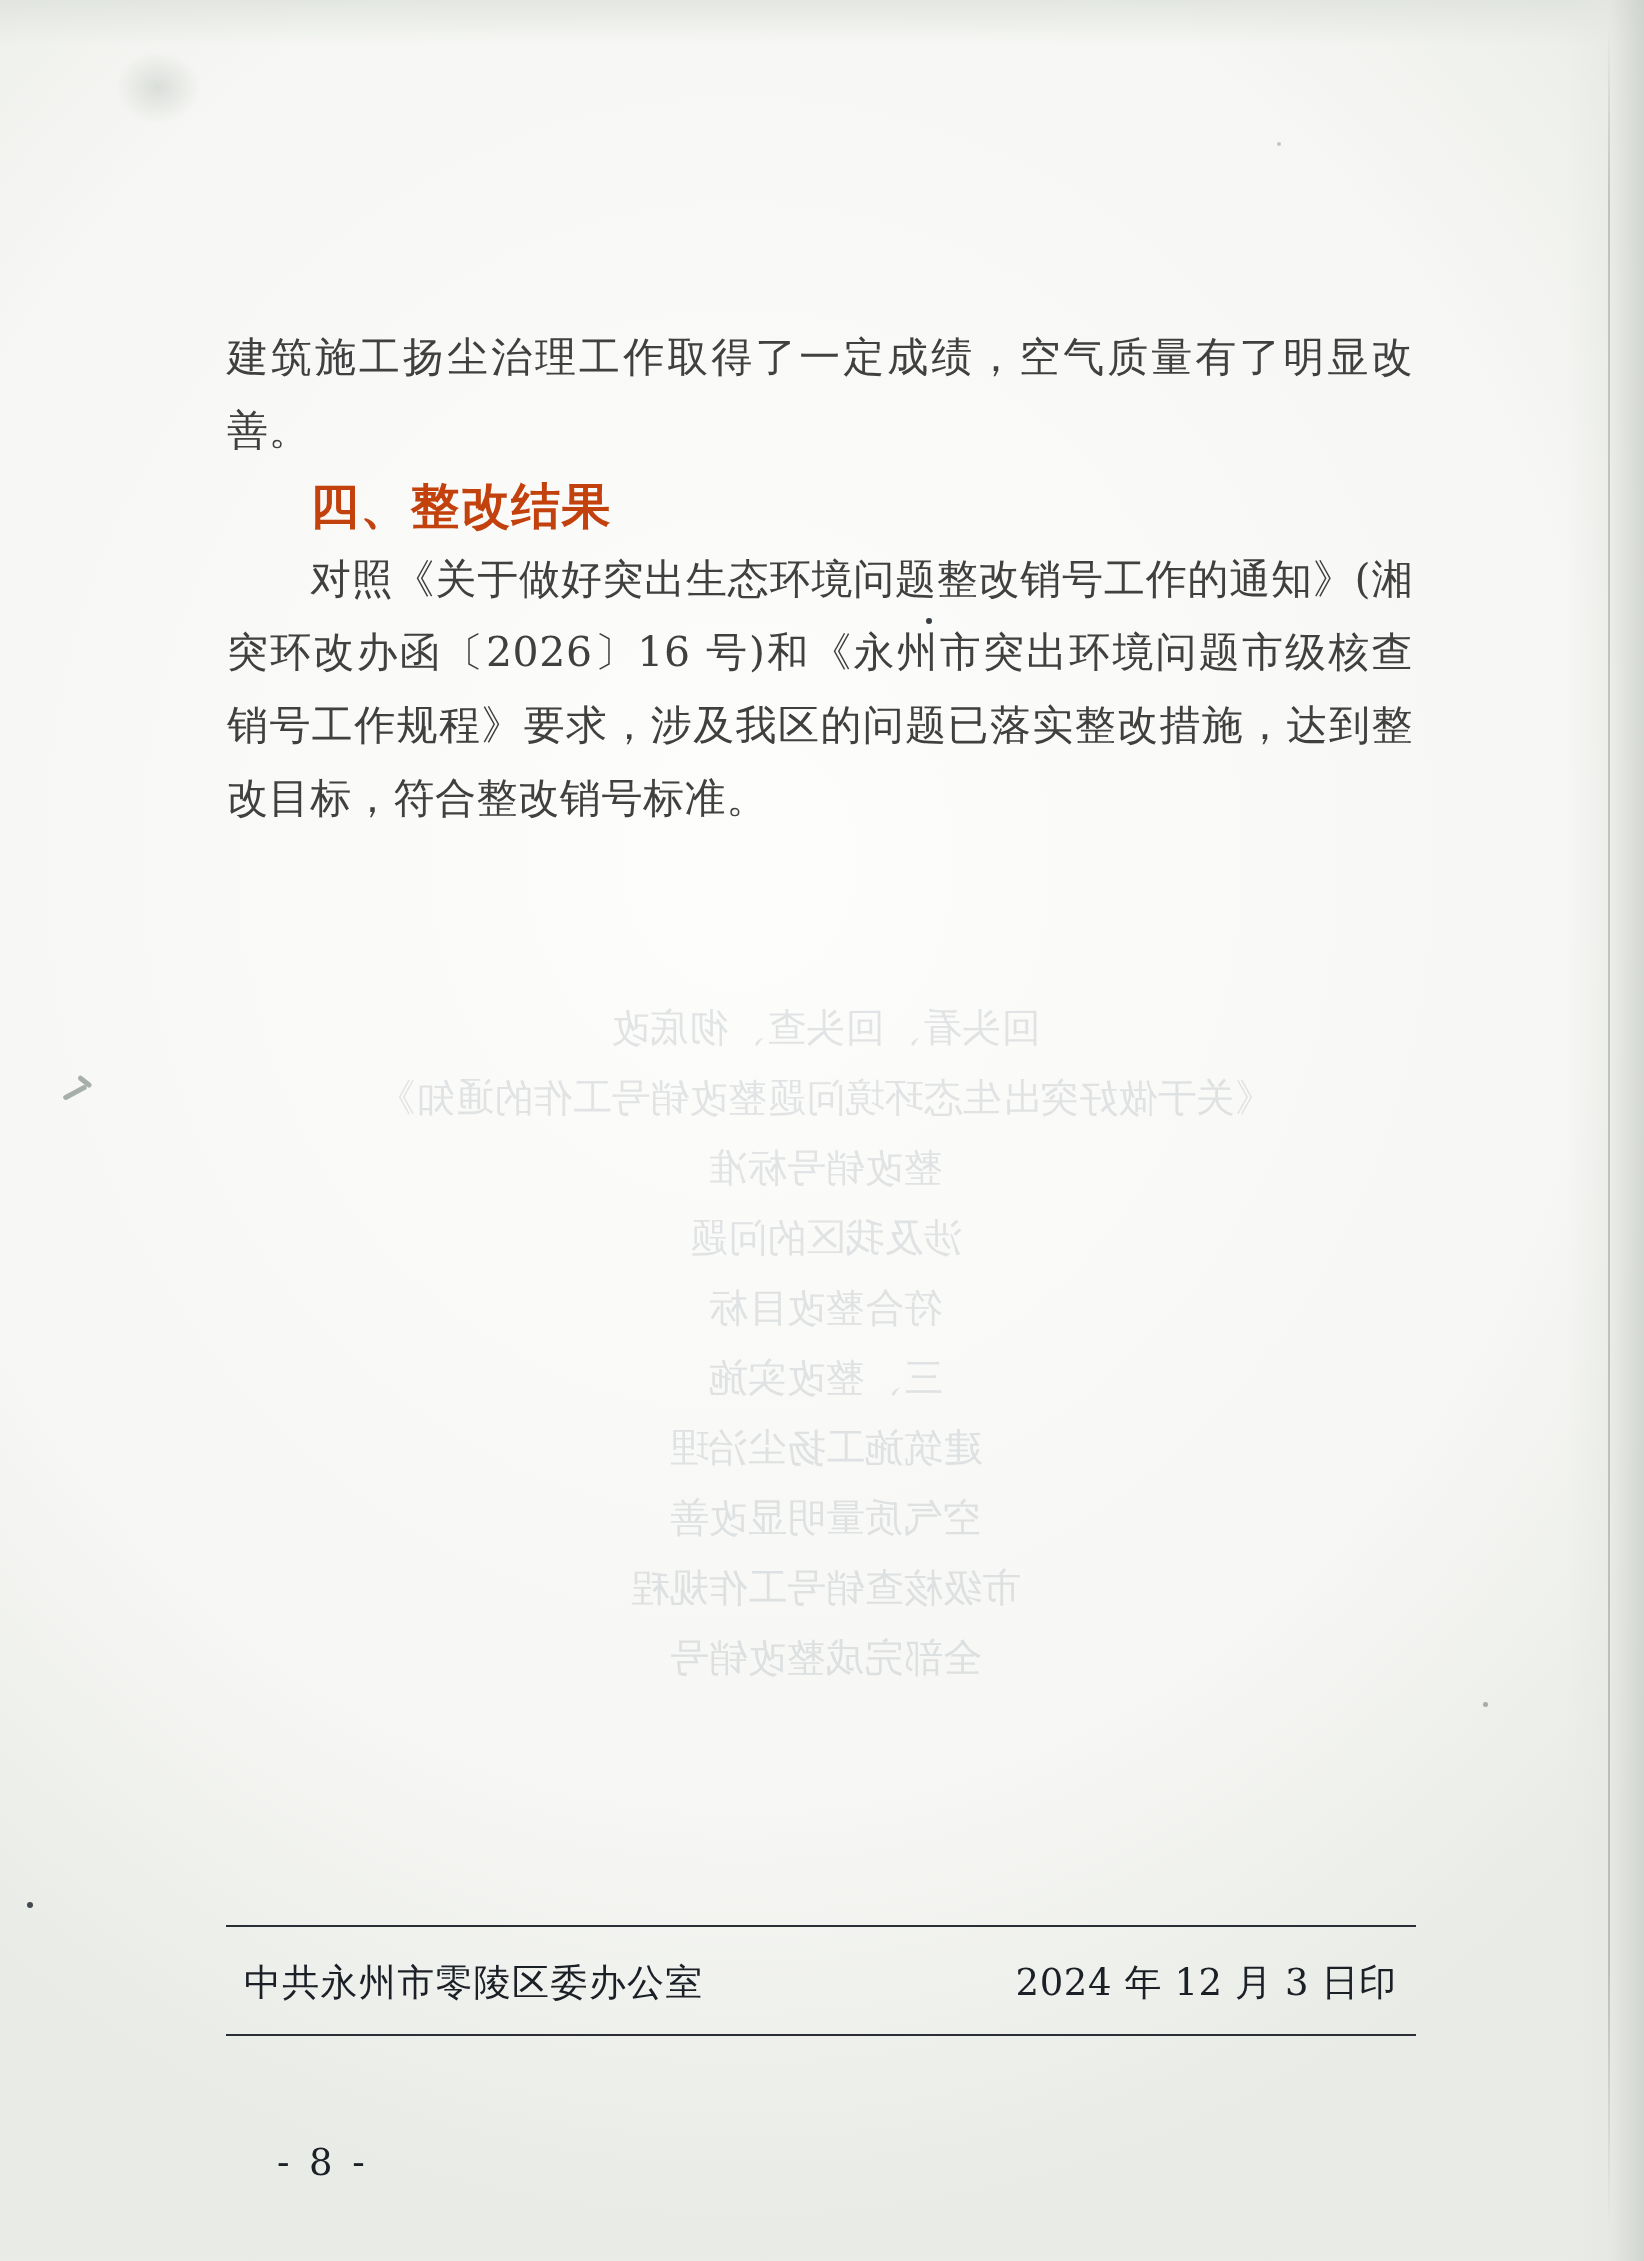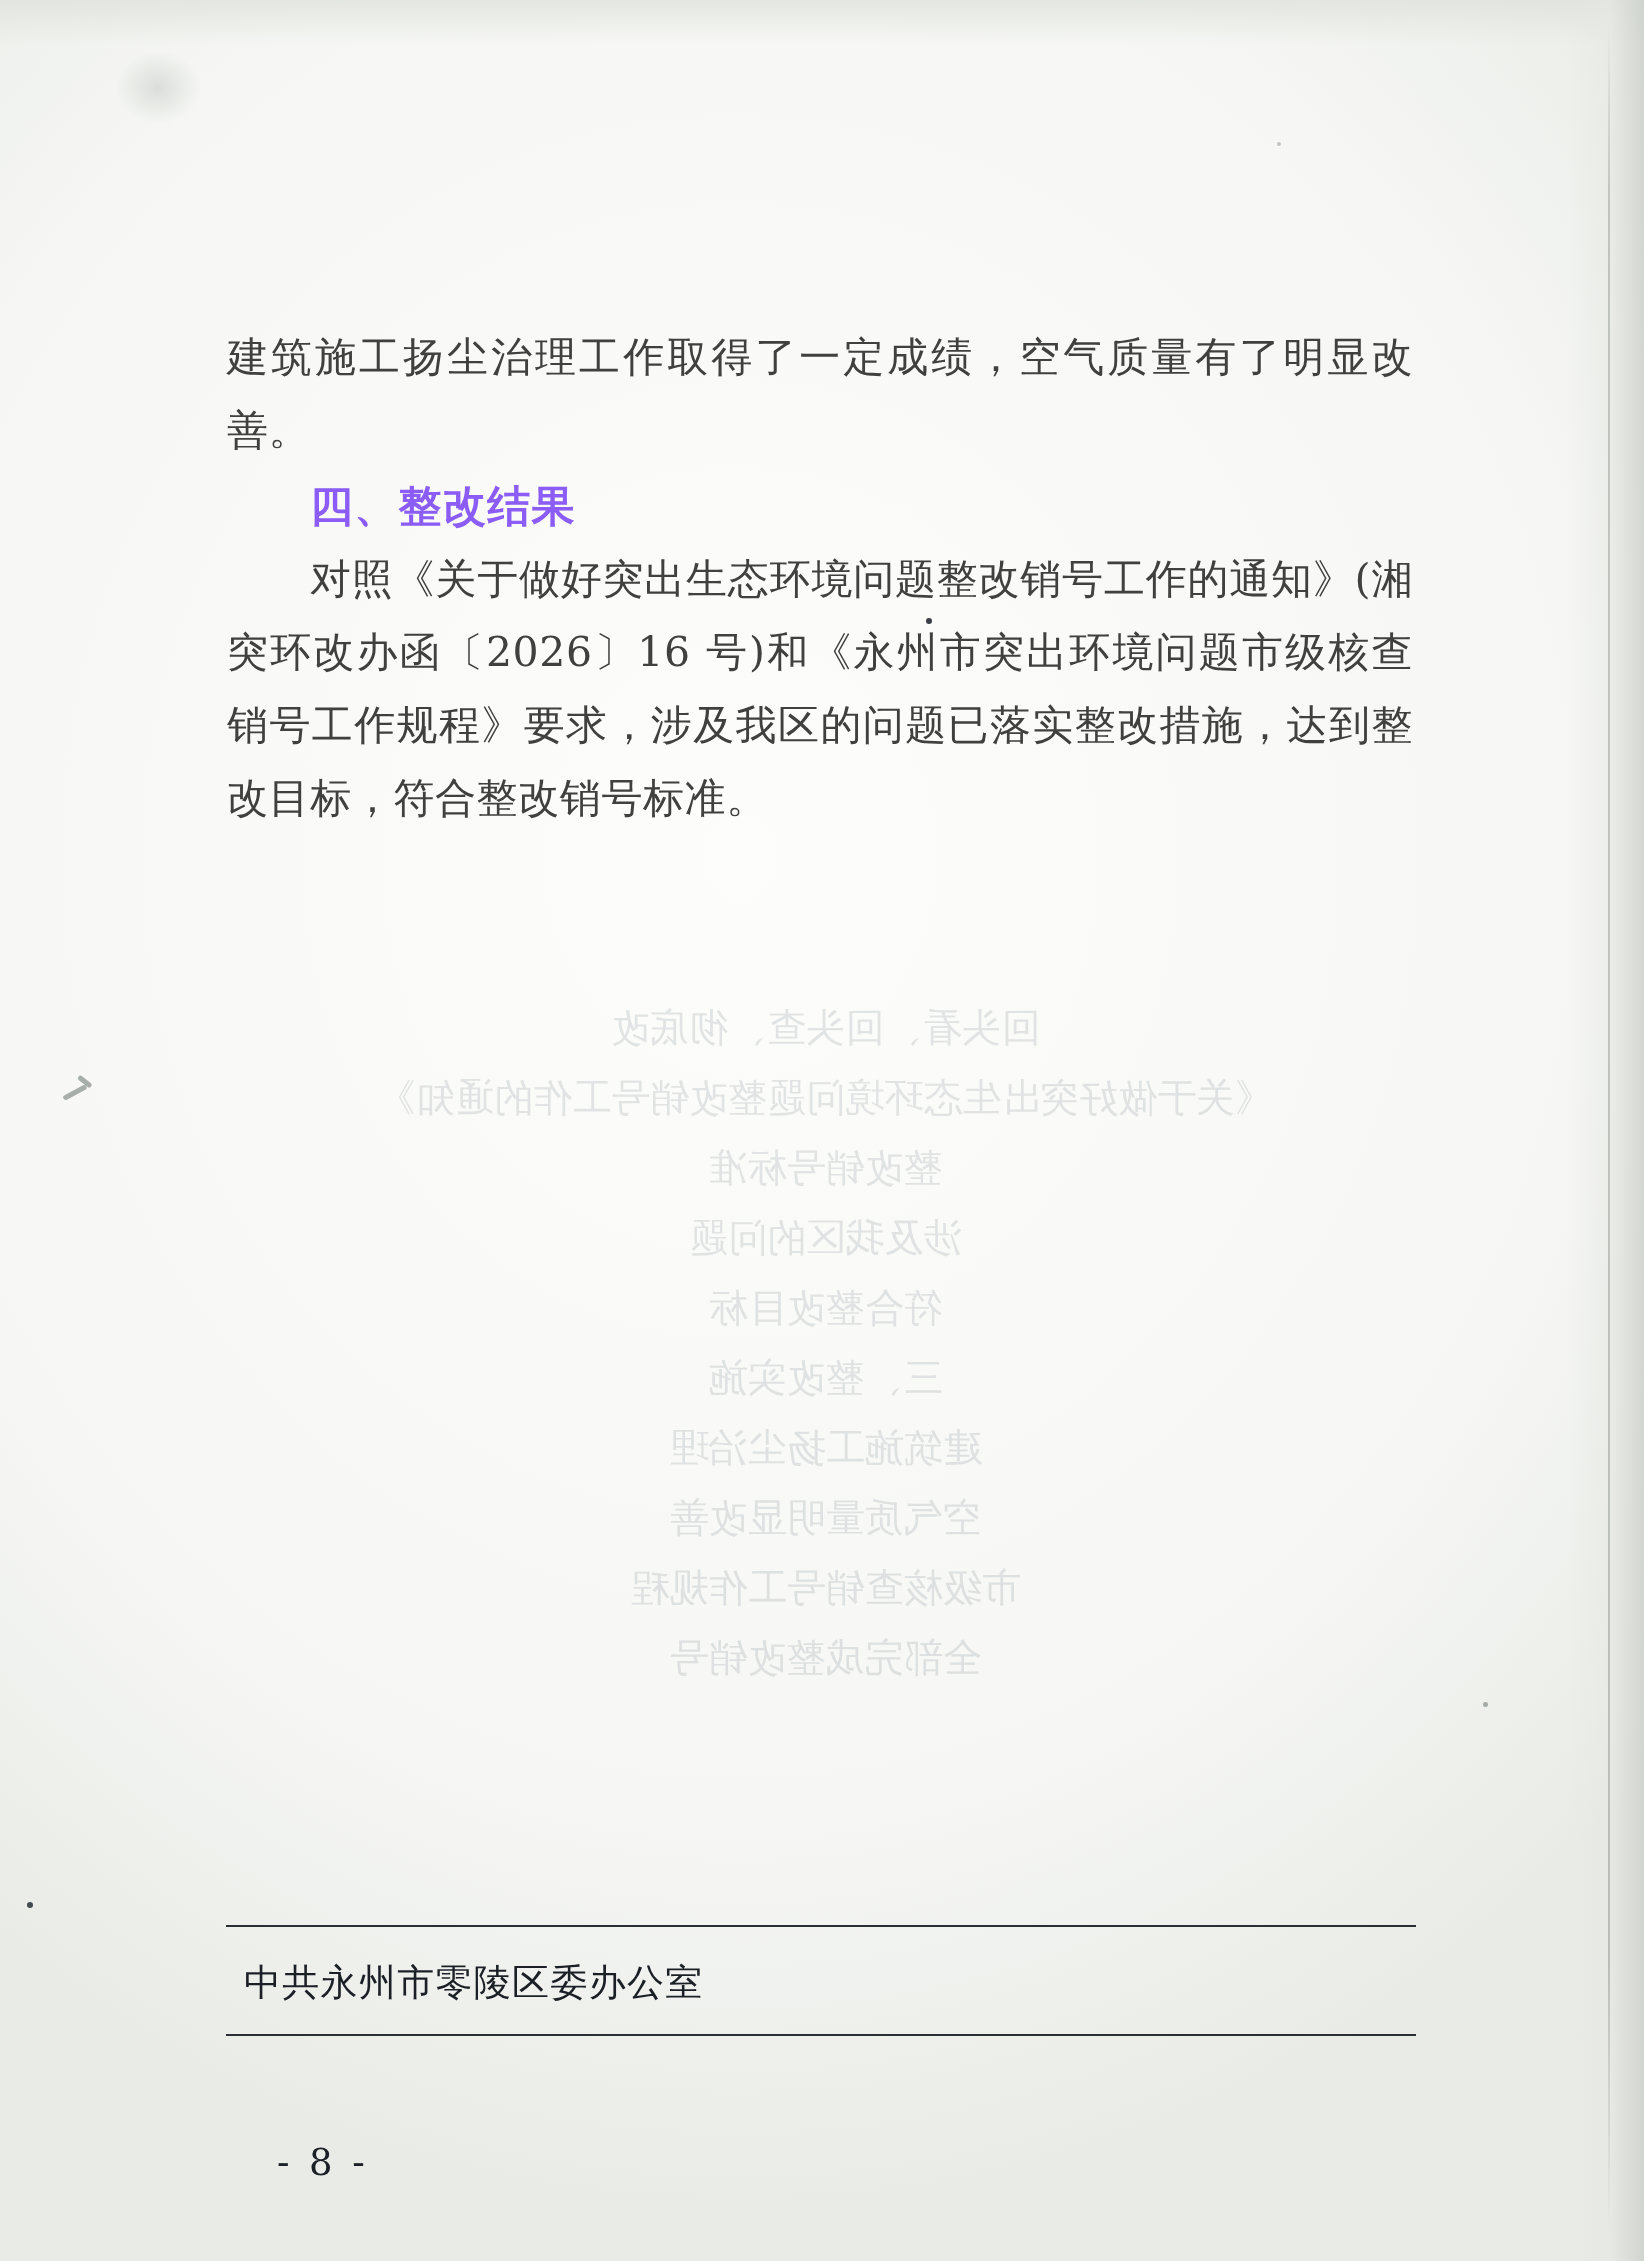--- a/index.html
+++ b/index.html
@@ -67,24 +67,24 @@
     color: #404040;
     text-align: justify;
     text-justify: inter-character;
     margin: 0;
     font-family: "DejaVu Serif", serif;
   }
   .indent2 {
     text-indent: 83px;
   }
   .heading {
-    font-size: 43px;
+    font-size: 49px;
     line-height: 73px;
     font-weight: bold;
-    color: #8b5cf6;
+    color: #c2410c;
     margin: 0;
     text-indent: 83px;
     letter-spacing: 1.3px;
   }
   .gap-small { height: 2.6px; }
 
   
   .bleed {
     position: absolute;
     left: 213px;
@@ -213,20 +213,21 @@
   <div class="content">
     <p class="para">建筑施工扬尘治理工作取得了一定成绩，空气质量有了明显改善。</p>
     <div class="gap-small"></div>
     <p class="heading">四、整改结果</p>
     <p class="para indent2">对照《关于做好突出生态环境问题整改销号工作的通知》(湘突环改办函〔2026〕16 号)和《永州市突出环境问题市级核查销号工作规程》要求，涉及我区的问题已落实整改措施，达到整改目标，符合整改销号标准。</p>
   </div>
 
   <div class="footer-rule-top"></div>
   <div class="footer-row">
     <div class="footer-text footer-left">中共永州市零陵区委办公室</div>
+    <div class="footer-text footer-right">2024 年 12 月 3 日印</div>
   </div>
   <div class="footer-rule-bottom"></div>
 
   <div class="page-number">- 8 -</div>
 
   <div class="dot-mid"></div>
   <div class="dot-low"></div>
   <div class="speck" style="left:62px; top:1090px; width:26px; height:5.2px; transform:rotate(-28deg); border-radius:2.6px;"></div>
   <div class="speck" style="left:77px; top:1079px; width:15.5px; height:4.5px; transform:rotate(38deg); border-radius:2.6px;"></div>
   <div class="speck" style="left:1483px; top:1702px; width:4.5px; height:4.5px;"></div>

